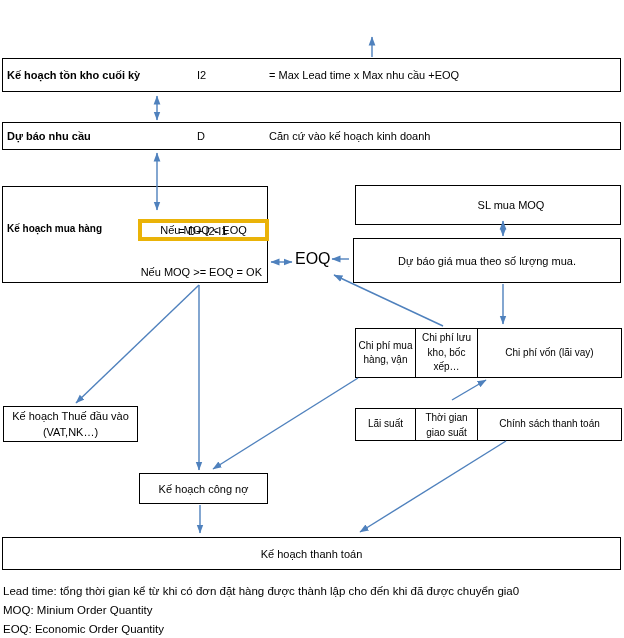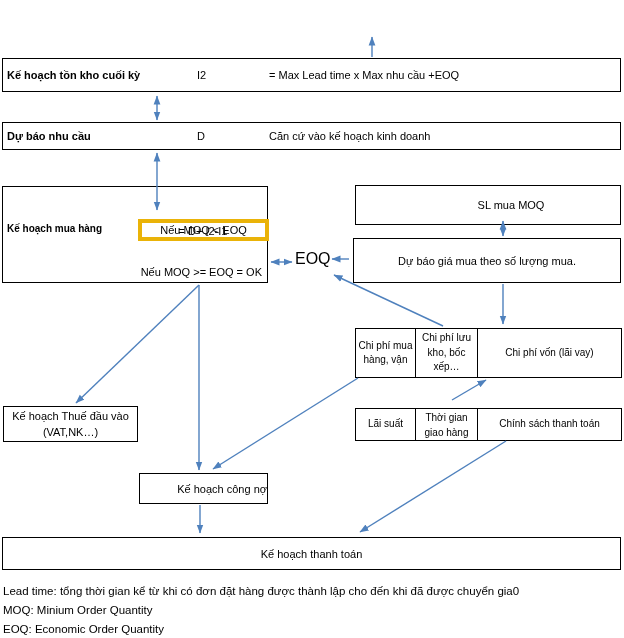--- a/index.html
+++ b/index.html
@@ -71,33 +71,33 @@
     <div class="cell" style="flex:1;">
         <span>Chi phí vốn (lãi vay)</span>
       </div>
   </div>
 
   <div class="cellrow" style="left:355px;top:408px;width:267px;height:33px;">
     <div class="cell" style="width:60px;">
         <span>Lãi suất</span>
       </div>
     <div class="cell twoline" style="width:62px;">
-        <span>Thời gian giao hàng</span>
+        <span>Thời gian giao suất</span>
       </div>
     <div class="cell" style="flex:1;">
         <span>Chính sách thanh toán</span>
       </div>
   </div>
 
   <div class="box center" style="left:3px;top:406px;width:135px;height:36px;line-height:16px;">
     <span><span>Kế hoạch Thuế đầu vào</span><br>
     <span>(VAT,NK…)</span></span>
   </div>
 
-  <div class="box center" style="left:139px;top:473px;width:129px;height:31px;justify-content:flex-end;">
+  <div class="box center" style="left:139px;top:473px;width:129px;height:31px;">
     <span>Kế hoạch công nợ</span>
   </div>
 
   <div class="box center" style="left:2px;top:537px;width:619px;height:33px;">
     <span>Kế hoạch thanh toán</span>
   </div>
 
   <div class="foot">
     <div>Lead time: tổng thời gian kể từ khi có đơn đặt hàng được thành lập cho đến khi đã được chuyển gia0</div>
     <div>MOQ: Minium Order Quantity</div>

